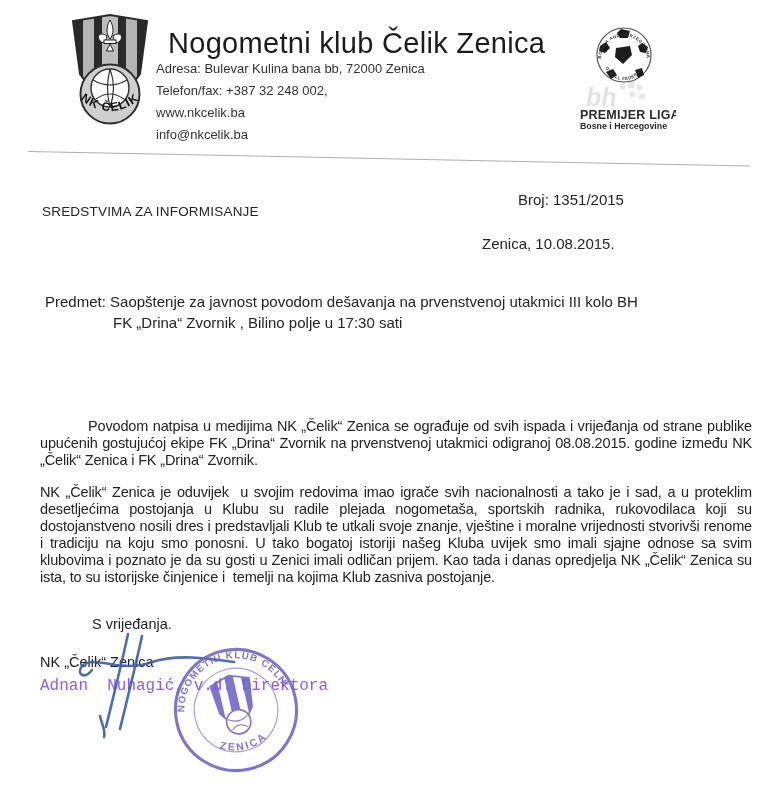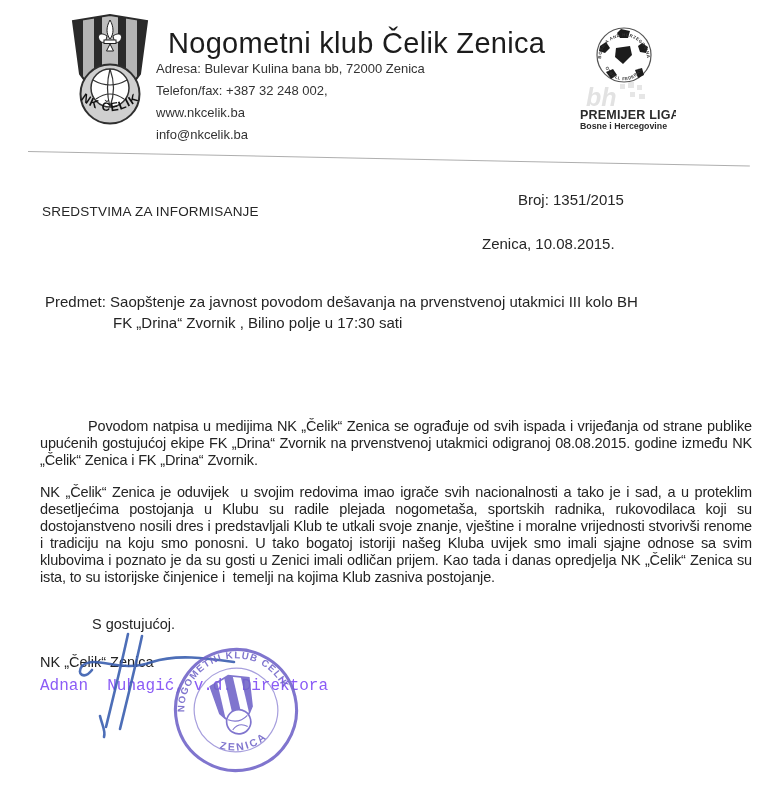--- a/index.html
+++ b/index.html
@@ -133,21 +133,21 @@
   <div class="ref-recipient">SREDSTVIMA ZA INFORMISANJE</div>
   <div class="ref-date">Zenica, 10.08.2015.</div>
 
   <div class="subject">
     <div class="subject-line"><span>Predmet:</span> <span>Saopštenje za javnost povodom dešavanja na prvenstvenoj utakmici III kolo BH</span></div>
     <div class="subject-line indent">FK „Drina“ Zvornik , Bilino polje u 17:30 sati</div>
   </div>
 
   <p class="body-p p1">Povodom natpisa u medijima NK „Čelik“ Zenica se ograđuje od svih ispada i vrijeđanja od strane publike upućenih gostujućoj ekipe FK „Drina“ Zvornik na prvenstvenoj utakmici odigranoj 08.08.2015. godine između NK „Čelik“ Zenica i FK „Drina“ Zvornik.</p>
   <p class="body-p p2">NK „Čelik“ Zenica je oduvijek  u svojim redovima imao igrače svih nacionalnosti a tako je i sad, a u proteklim desetljećima postojanja u Klubu su radile plejada nogometaša, sportskih radnika, rukovodilaca koji su dostojanstveno nosili dres i predstavljali Klub te utkali svoje znanje, vještine i moralne vrijednosti stvorivši renome i tradiciju na koju smo ponosni. U tako bogatoj istoriji našeg Kluba uvijek smo imali sjajne odnose sa svim klubovima i poznato je da su gosti u Zenici imali odličan prijem. Kao tada i danas opredjelja NK „Čelik“ Zenica su ista, to su istorijske činjenice i  temelji na kojima Klub zasniva postojanje.</p>
-  <div class="closing">S gostujućoj.</div>
+  <div class="closing">S vrijeđanja.</div>
 
   <div class="sig-org">NK „Čelik“ Zenica</div>
   <div class="sig-name">Adnan  Nuhagić, v.d. Direktora</div>
 
   <svg class="pen-svg" width="190" height="108" viewBox="0 0 190 108">
     <g fill="none" stroke="#3a5fb0" stroke-width="2.6" stroke-linecap="round">
       <path d="M52,2 C46,30 38,62 30,95"></path>
       <path d="M66,4 C60,32 52,64 44,97"></path>
       <path d="M6,34 C20,22 44,42 76,30 C100,22 130,26 158,30"></path>
       <path d="M6,34 C0,42 8,48 16,38"></path>

